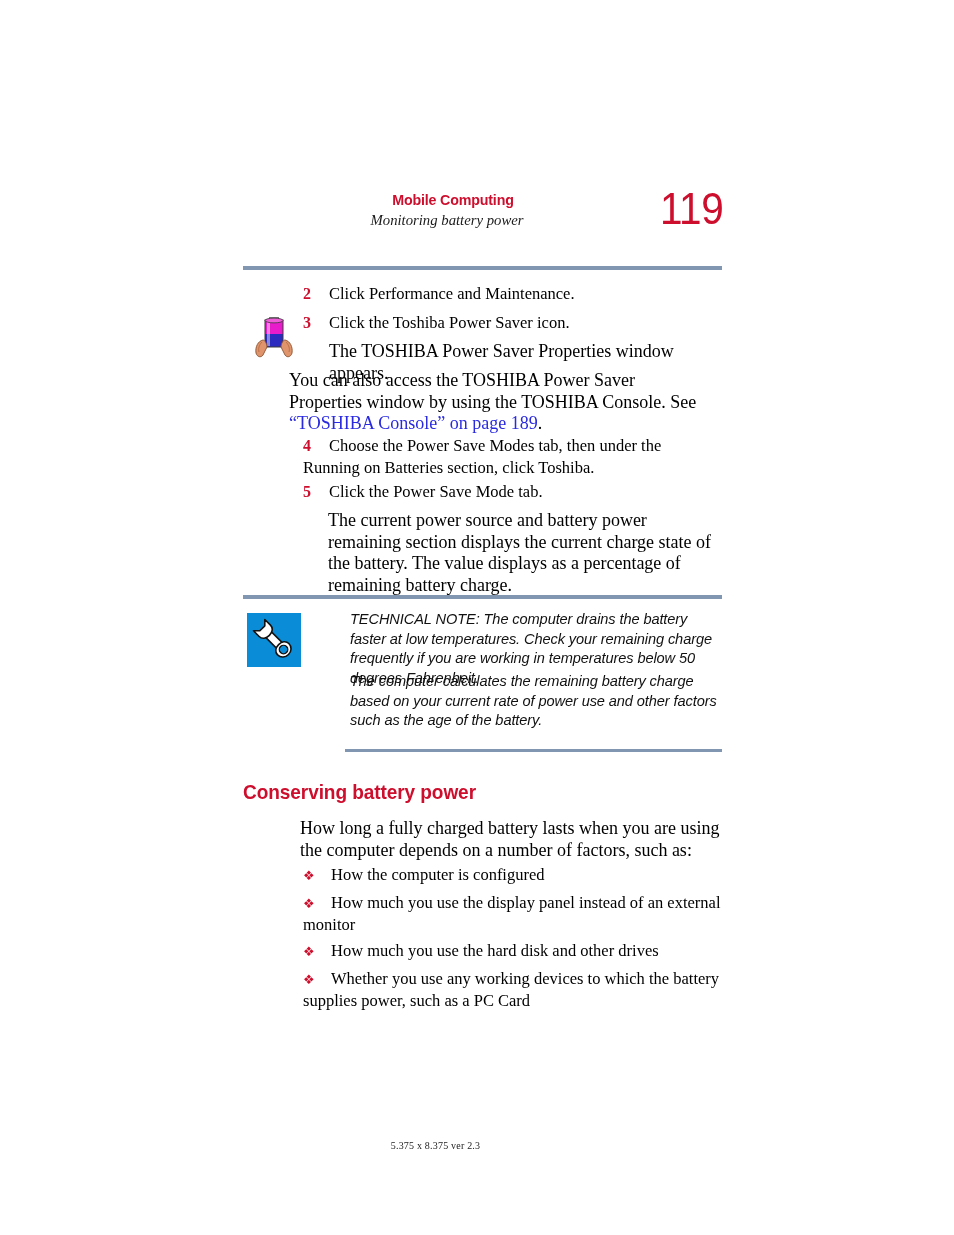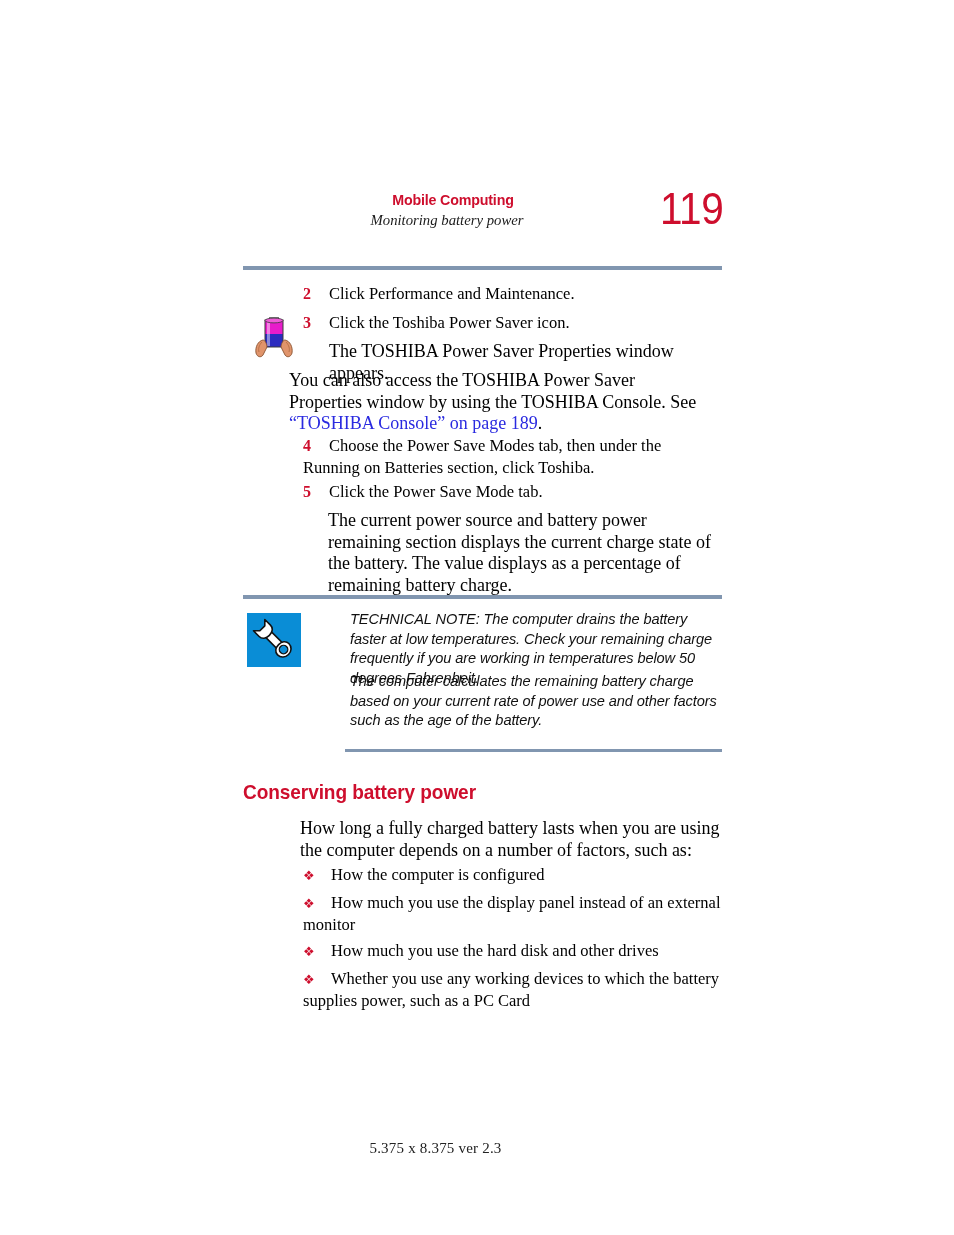--- a/index.html
+++ b/index.html
@@ -177,21 +177,21 @@
     margin-left: 28px;
   }
 
   
   .footer {
     position: absolute;
     left: 0;
     top: 1140px;
     width: 954px;
     text-align: center;
-    font-size: 15px;
+    font-size: 10px;
     color: #222222;
     letter-spacing: 0.2px;
   }
   .footer-inner { display: inline-block; margin-left: -83px; }
 </style>
 </head>
 <body>
 
 <div class="page">
 

